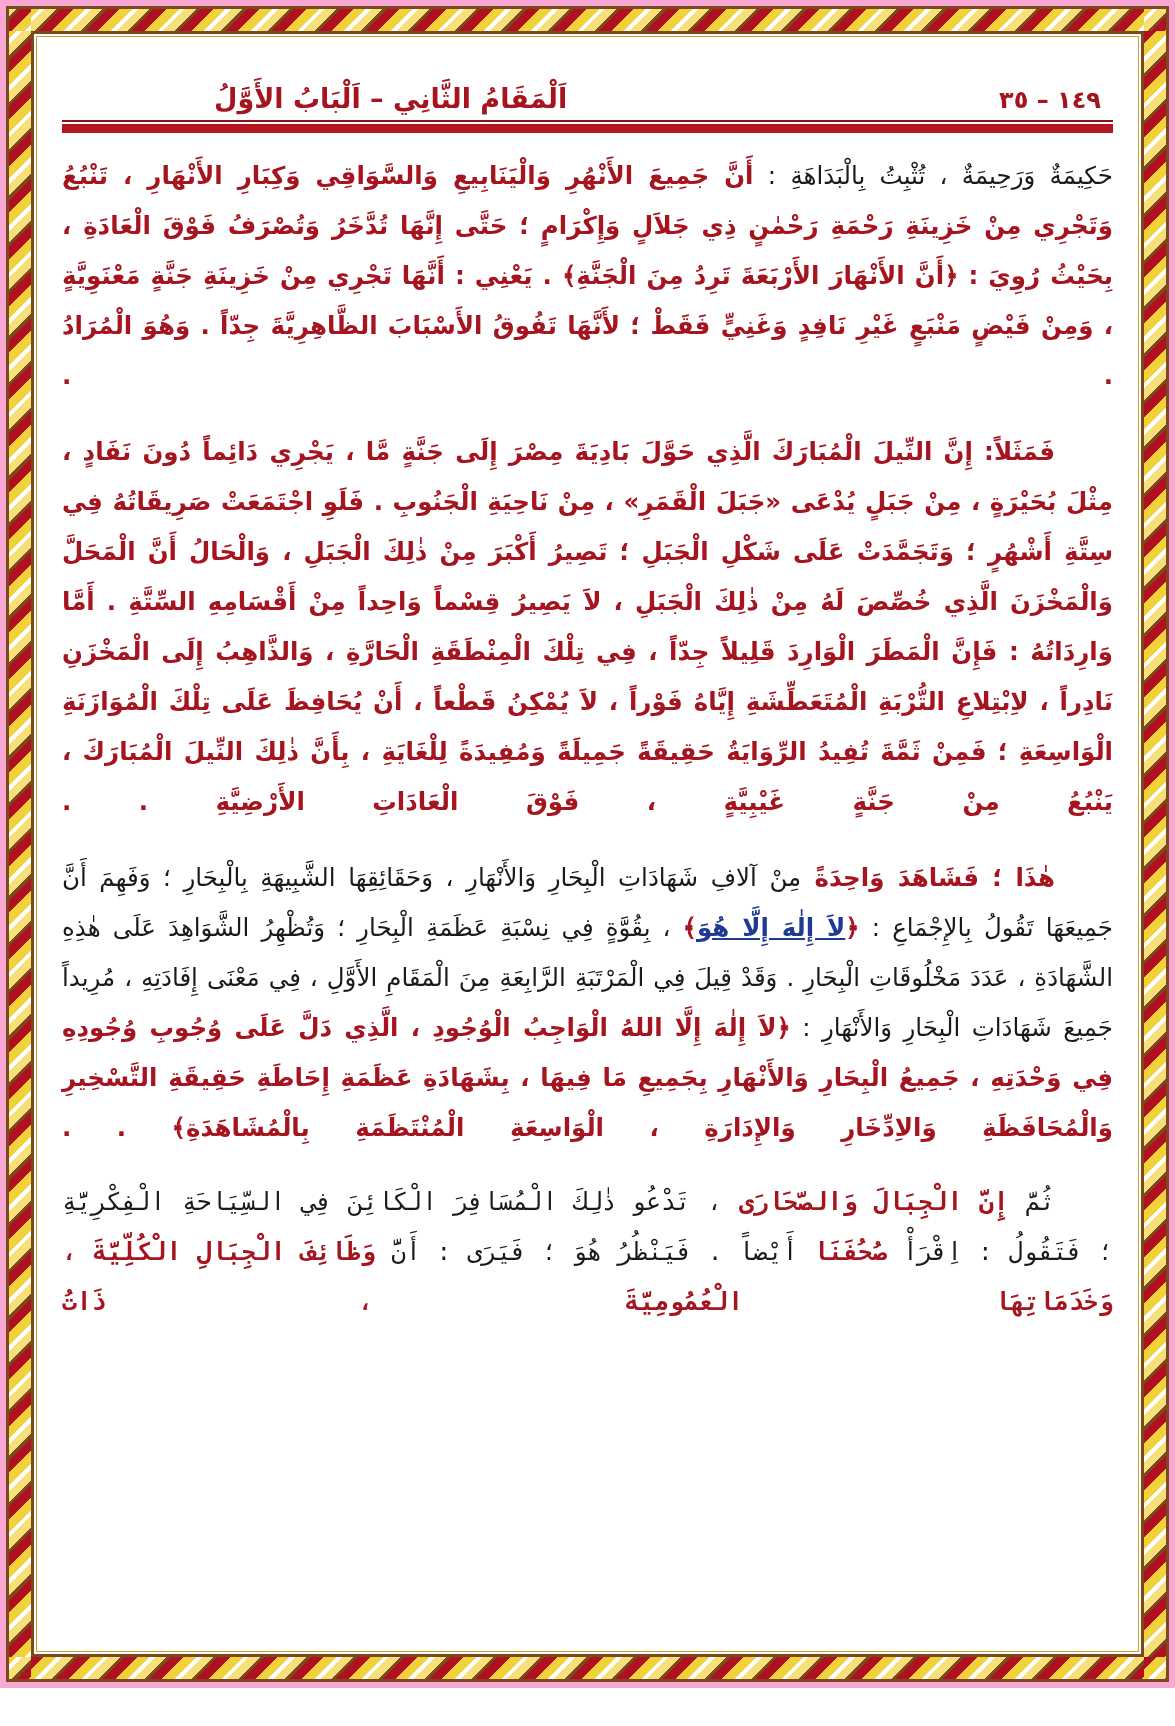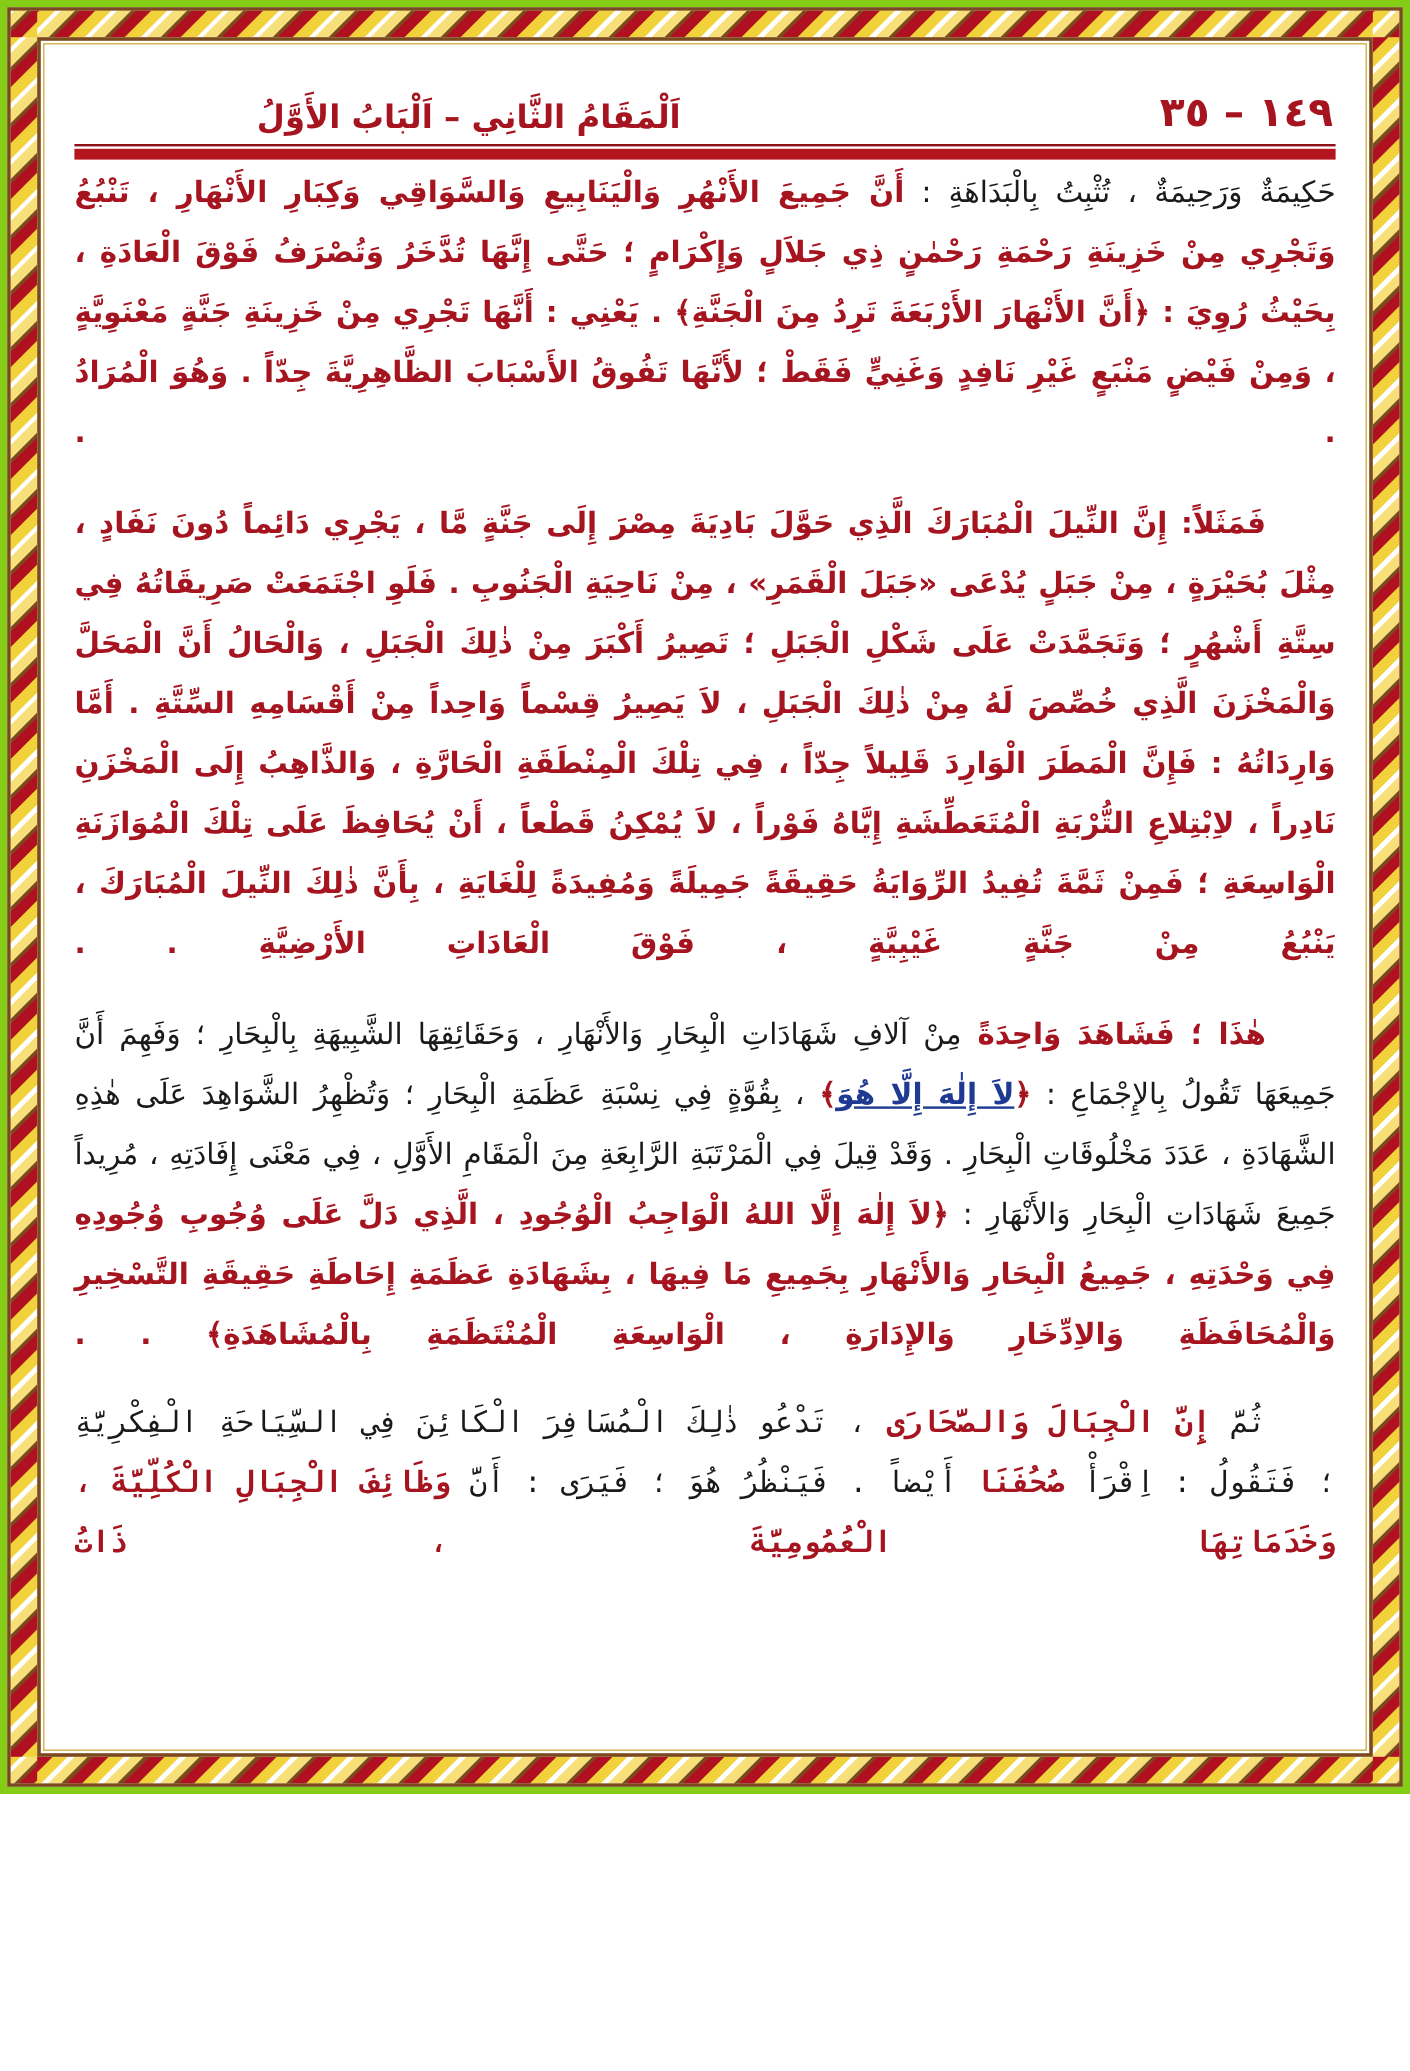--- a/index.html
+++ b/index.html
@@ -7,23 +7,23 @@
   body{
     width:1175px;height:1726px;
     background:#ffffff;
     font-family:"DejaVu Sans","Liberation Sans",sans-serif;
     overflow:hidden;
   }
 
   
   .page{
     position:relative;
-    width:1175px;height:1495px;
+    width:1175px;height:1688px;
     box-sizing:border-box;
-    background:#84cc16;
+    background:#f9a8d4;
   }
   .frame-outer{
     position:absolute;inset:6px;
     border:3px solid #7a4a1e;
     box-sizing:border-box;
     background:#ffffff;
   }
   .frame-band{
     position:absolute;inset:9px;
     box-sizing:border-box;
@@ -70,39 +70,40 @@
   .page-title{
     color:#a5141f;
     font-size:27px;
     font-weight:bold;
     letter-spacing:0px;
     white-space:nowrap;
     margin-left:150px;
   }
   .page-number{
     color:#a5141f;
-    font-size:34px;
+    font-size:24px;
     font-weight:bold;
     white-space:nowrap;
     direction:rtl;
+    margin-right:10px;
   }
   .rule-wrap{
     padding:0 14px;
     margin-top:6px;
   }
   .rule-thin{
     height:2px;background:#8d1118;
   }
   .rule-thick{
     height:9px;background:#b3161f;margin-top:2px;
   }
 
   
   .body{
-    padding:2px 14px 0 14px;
+    padding:18px 14px 0 14px;
     direction:rtl;
     text-align:justify;
     text-align-last:justify;
   }
   p.para{
     margin:0 0 26px 0;
     font-size:24.5px;
     line-height:50px;
     color:#1a1a1a;
     text-align:justify;

